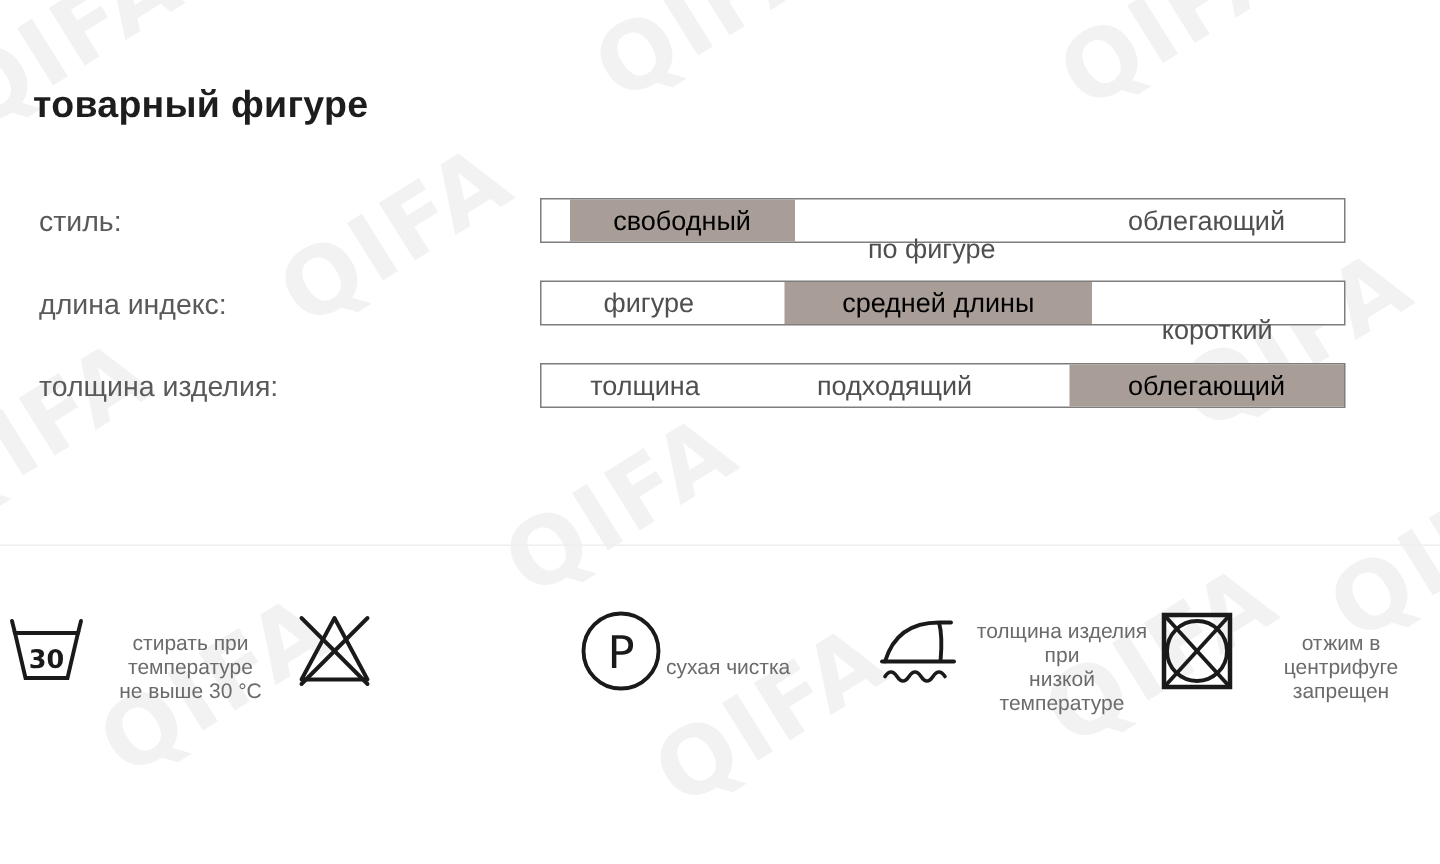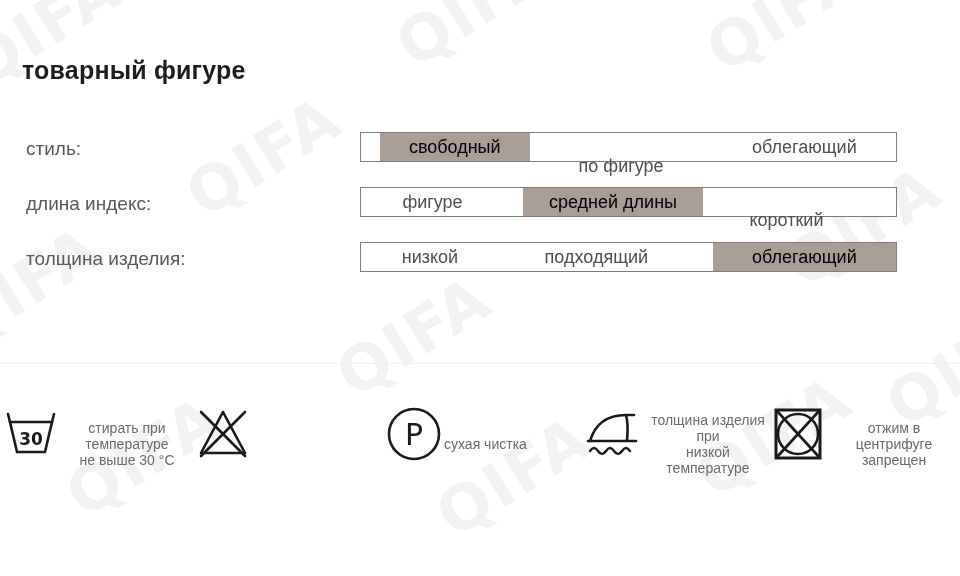--- a/index.html
+++ b/index.html
@@ -97,21 +97,21 @@
     background: #a89e97;
     color: #000000;
     margin-left: 19px;
   }
   
   .r1 .seg:nth-child(1) { width: 155px; }
   .r1 .seg:nth-child(2) { width: 190px; margin-top: 33px; }
   .r1 .seg:nth-child(3) { width: 190px; }
   
   .r2 .seg:nth-child(1) { width: 143px; }
-  .r2 .seg:nth-child(2) { width: 180px; }
+  .r2 .seg:nth-child(2) { width: 205px; }
   .r2 .seg:nth-child(3) { width: 167px; margin-top: 32px; }
   
   .r3 .seg:nth-child(1) { width: 143px; }
   .r3 .seg:nth-child(2) { width: 202px; }
   .r3 .seg:nth-child(3) { width: 190px; }
 
   
   #section-divider {
     position: absolute;
     left: 0;
@@ -187,21 +187,21 @@
       <div class="attr-bar r2">
         <div class="seg">фигуре</div>
         <div class="seg selected">средней длины</div>
         <div class="seg">короткий</div>
       </div>
     </div>
 
     <div class="attr-row">
       <div class="attr-label">толщина изделия:</div>
       <div class="attr-bar r3">
-        <div class="seg">низкой</div>
+        <div class="seg">толщина</div>
         <div class="seg">подходящий</div>
         <div class="seg selected">облегающий</div>
       </div>
     </div>
 
   </div>
 
   <div id="section-divider"></div>
 
   <div id="care-row">

